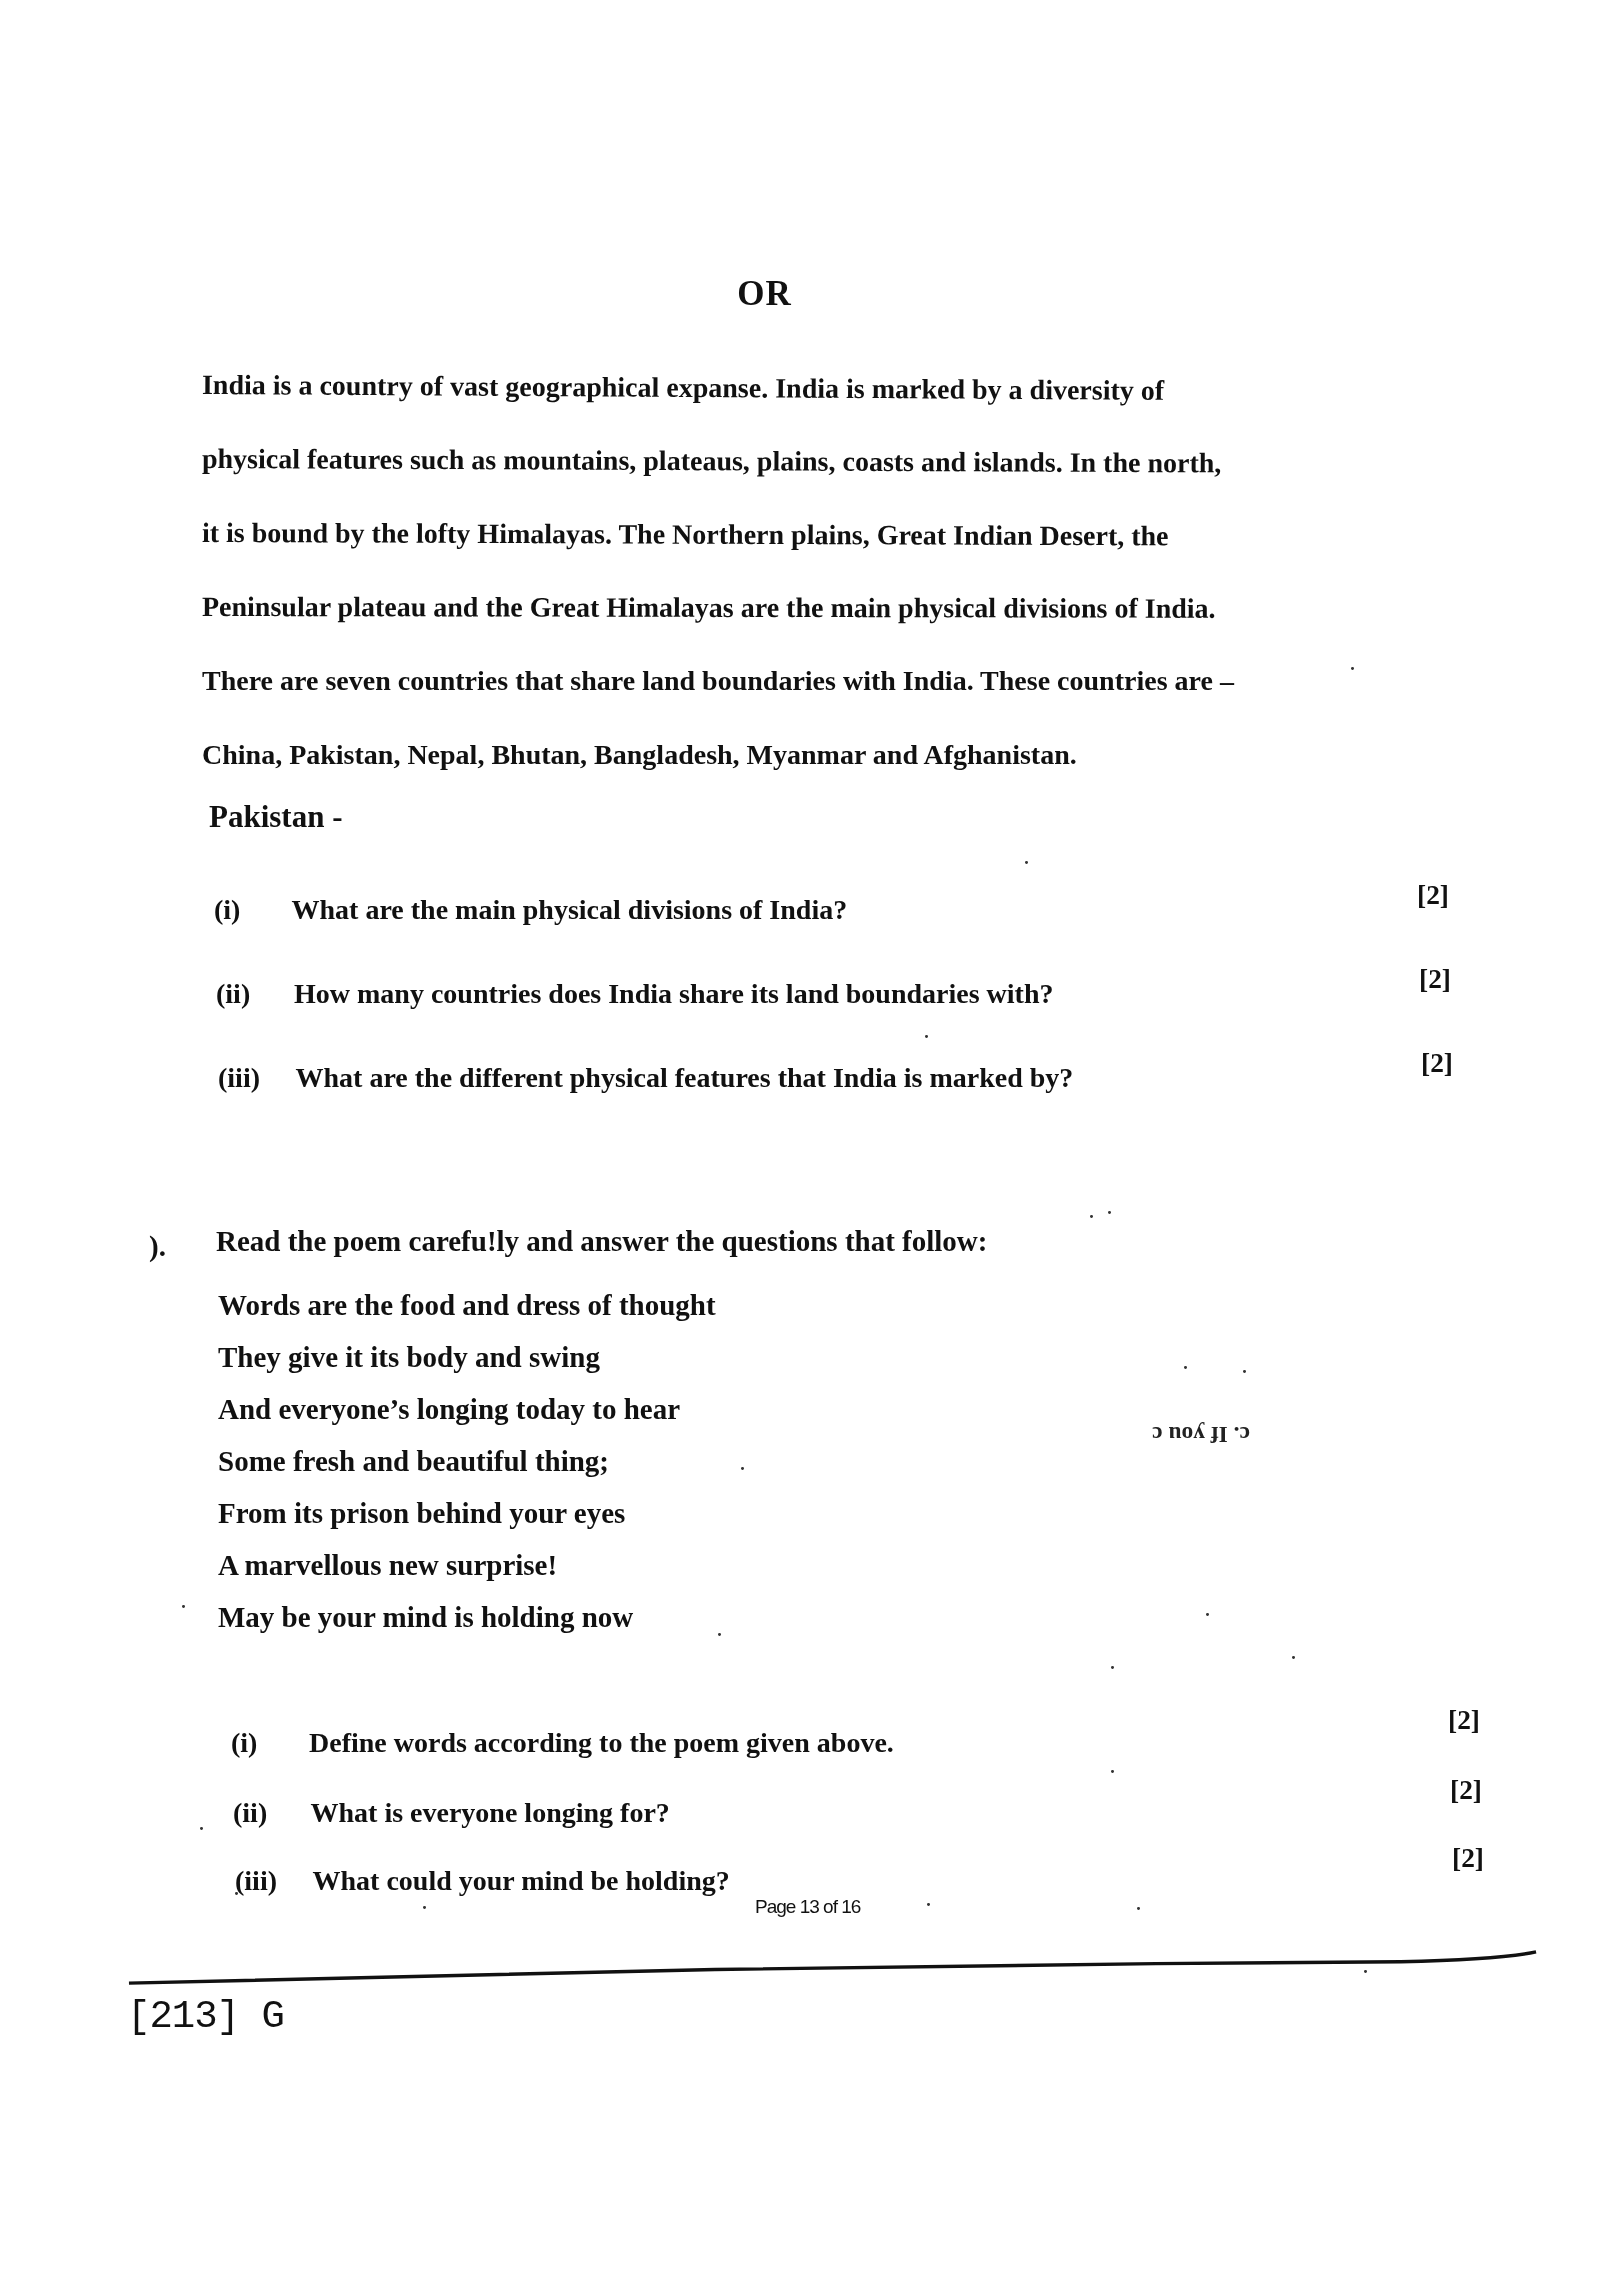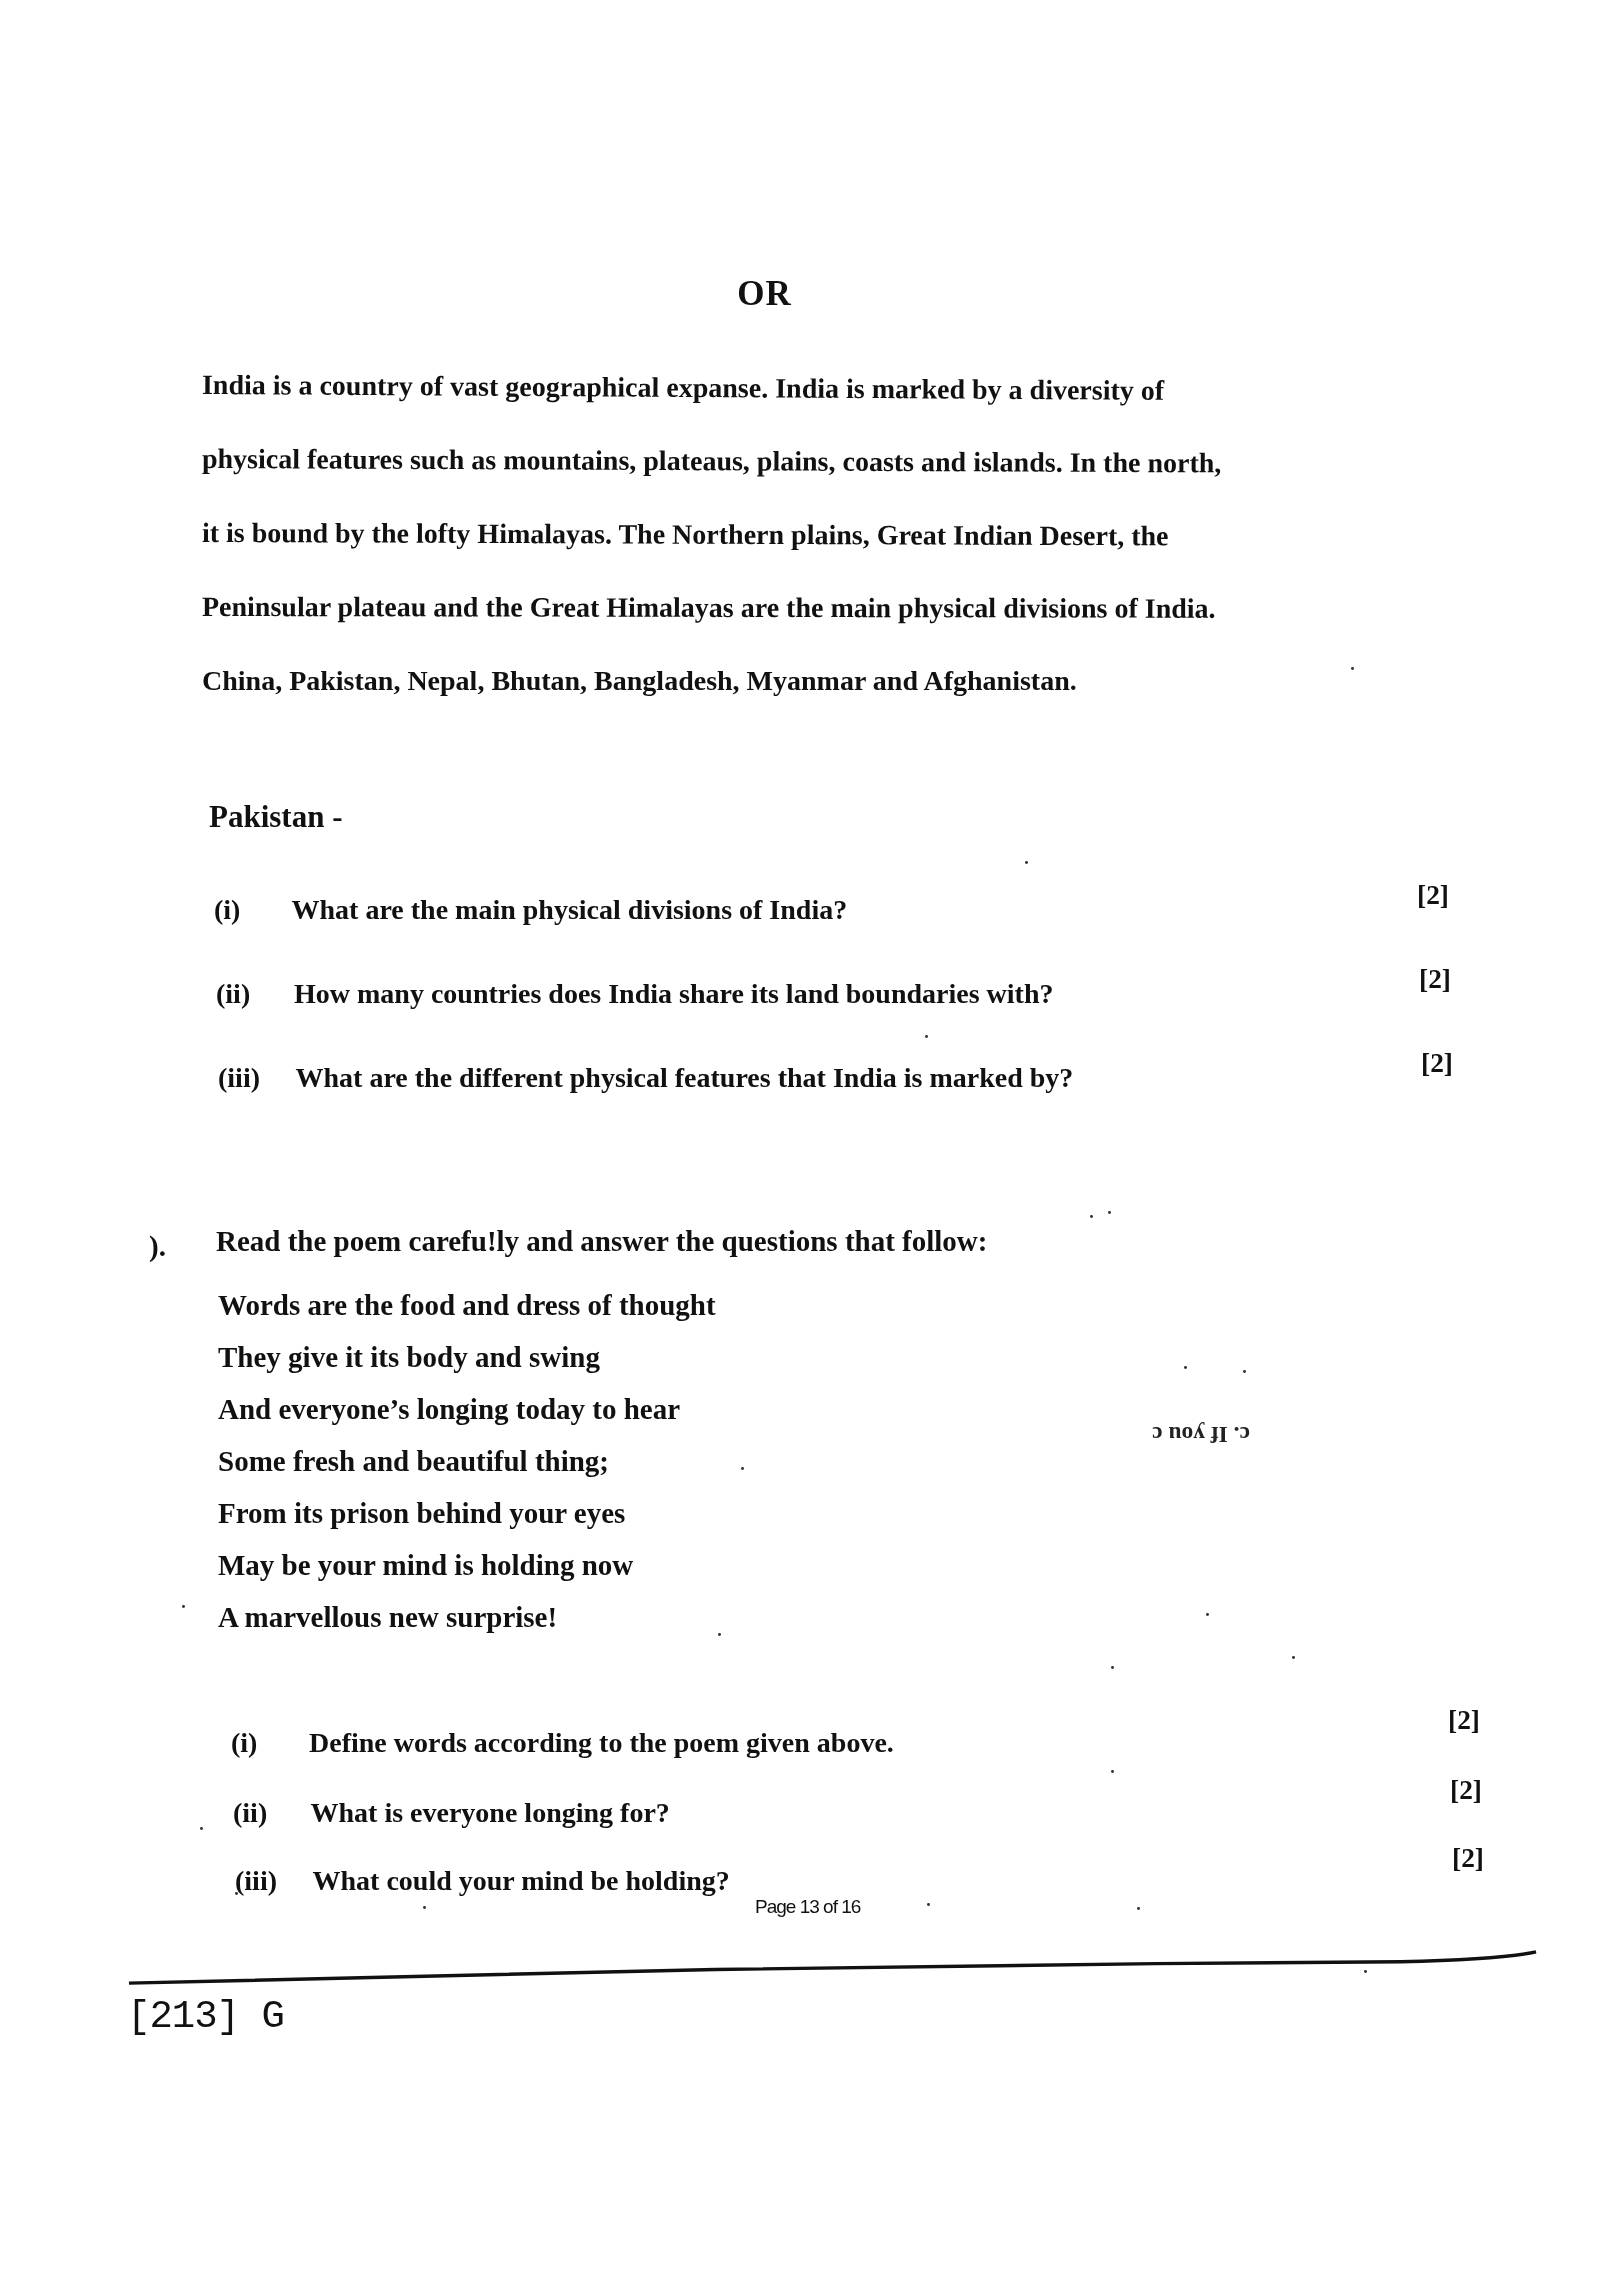--- a/index.html
+++ b/index.html
@@ -158,20 +158,21 @@
 
 <div class="page">
 
   <div class="or-heading">OR</div>
 
   <div class="passage">
     <span class="pline" style="transform: rotate(0.35deg);">India is a country of vast geographical expanse. India is marked by a diversity of</span>
     <span class="pline" style="transform: rotate(0.25deg);">physical features such as mountains, plateaus, plains, coasts and islands. In the north,</span>
     <span class="pline" style="transform: rotate(0.2deg);">it is bound by the lofty Himalayas. The Northern plains, Great Indian Desert, the</span>
     <span class="pline" style="transform: rotate(0.1deg);">Peninsular plateau and the Great Himalayas are the main physical divisions of India.</span>
+    <span class="pline">There are seven countries that share land boundaries with India. These countries are –</span>
     <span class="pline">China, Pakistan, Nepal, Bhutan, Bangladesh, Myanmar and Afghanistan.</span>
   </div>
 
   <div class="questions-label">Pakistan -</div>
 
   <div class="q-row" style="top: 894px;">
     <span class="num">(i)</span>
     <span>What are the main physical divisions of India?</span>
     <span class="marks">[2]</span>
   </div>
@@ -188,22 +189,22 @@
 
   <div class="section-num">).</div>
   <div class="instruction">Read the poem carefu!ly and answer the questions that follow:</div>
 
   <div class="poem">
     <span class="pl">Words are the food and dress of thought</span>
     <span class="pl">They give it its body and swing</span>
     <span class="pl">And everyone’s longing today to hear</span>
     <span class="pl">Some fresh and beautiful thing;</span>
     <span class="pl">From its prison behind your eyes</span>
+    <span class="pl">A marvellous new surprise!</span>
     <span class="pl">May be your mind is holding now</span>
-    <span class="pl">A marvellous new surprise!</span>
   </div>
 
   <div class="poem-q" style="top: 1727px;">
     <span class="num">(i)</span>
     <span>Define words according to the poem given above.</span>
     <span class="marks">[2]</span>
   </div>
   <div class="poem-q" style="top: 1797px; left: 233px;">
     <span class="num">(ii)</span>
     <span>What is everyone longing for?</span>

